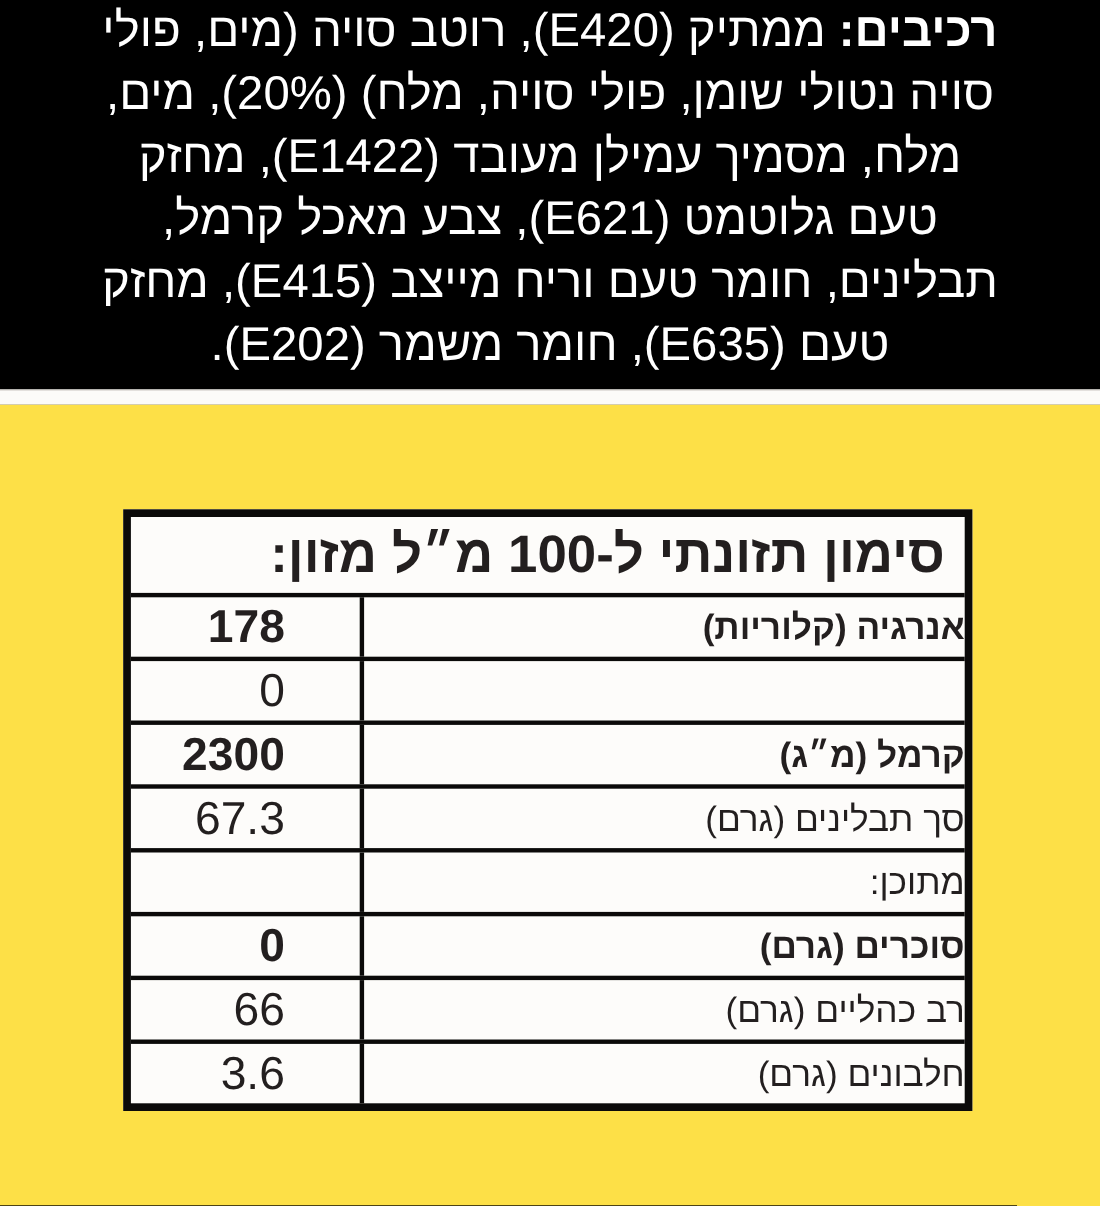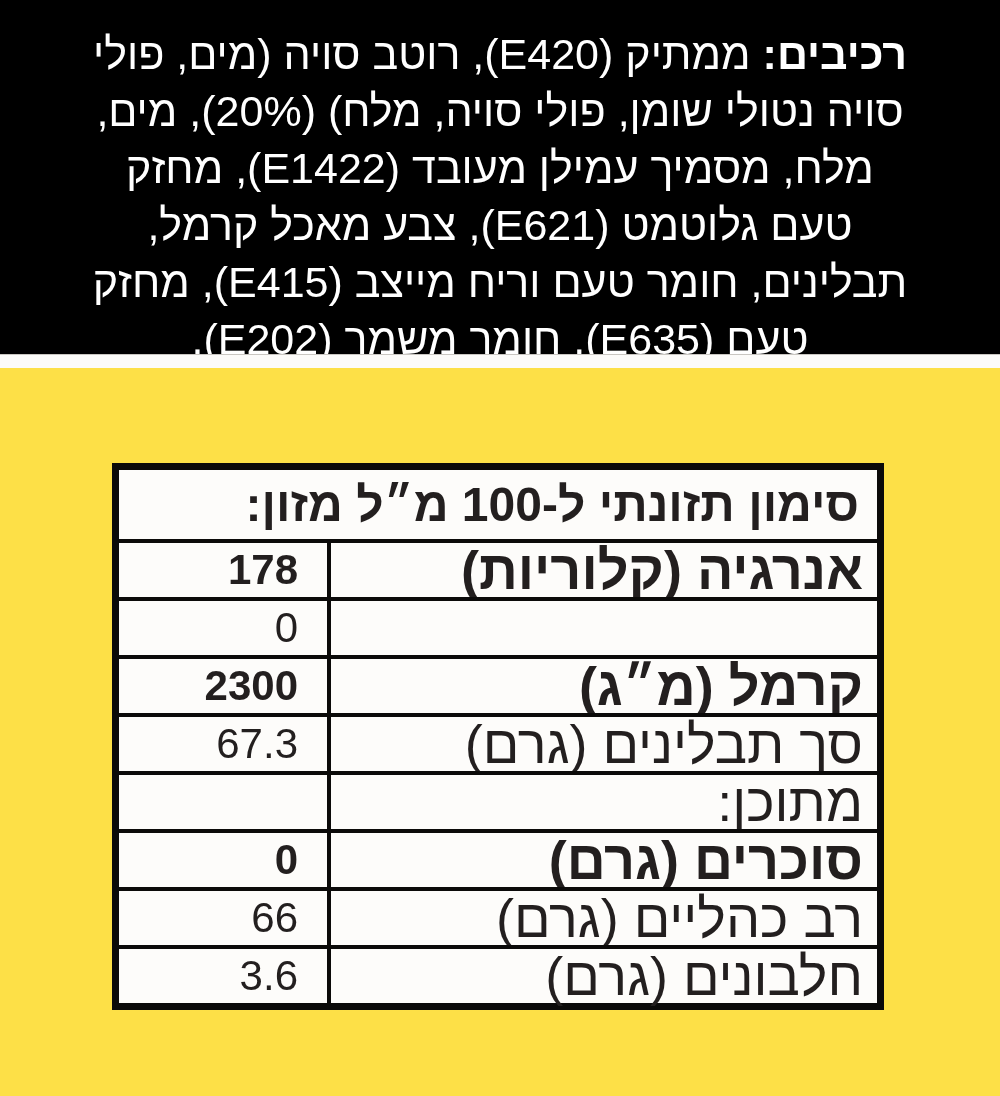--- a/index.html
+++ b/index.html
@@ -9,21 +9,20 @@
     position: relative;
     overflow: hidden;
     font-family: "Liberation Sans", "DejaVu Sans", sans-serif;
   }
 
   
   .top-band {
     position: absolute; left: 0; top: 0;
     width: 1000px; height: 354px;
     background: #000000;
-    padding-top: 26px;
   }
   .ing-line {
     direction: rtl;
     text-align: center;
     color: #ffffff;
     font-size: 43px;
     line-height: 57px;
     white-space: nowrap;
   }
   .ing-line b { font-weight: bold; }
@@ -58,29 +57,28 @@
     display: flex; align-items: center;
     padding-right: 18px;
     font-size: 48px; font-weight: bold;
     white-space: nowrap;
   }
   .trow { display: flex; border-top: 4px solid #0b0a09; }
   .tval {
     width: 212px;
     border-right: 4px solid #0b0a09;
     display: flex; align-items: center; justify-content: flex-end;
-    padding-right: 29px;
+    padding-right: 68px;
     font-size: 42px;
   }
   .tlabel {
     flex: 1;
     direction: rtl;
     display: flex; align-items: center;
-    padding-right: 14px;
-    font-size: 54px;
+    font-size: 32px;
     white-space: nowrap;
   }
   .trow.b .tval, .trow.b .tlabel { font-weight: bold; }
 </style>
 </head>
 <body>
 
 <div class="top-band">
   <div class="ing-line"><b>רכיבים:</b><span> ממתיק (E420), רוטב סויה (מים, פולי</span></div>
   <div class="ing-line">סויה נטולי שומן, פולי סויה, מלח) (20%), מים,</div>

